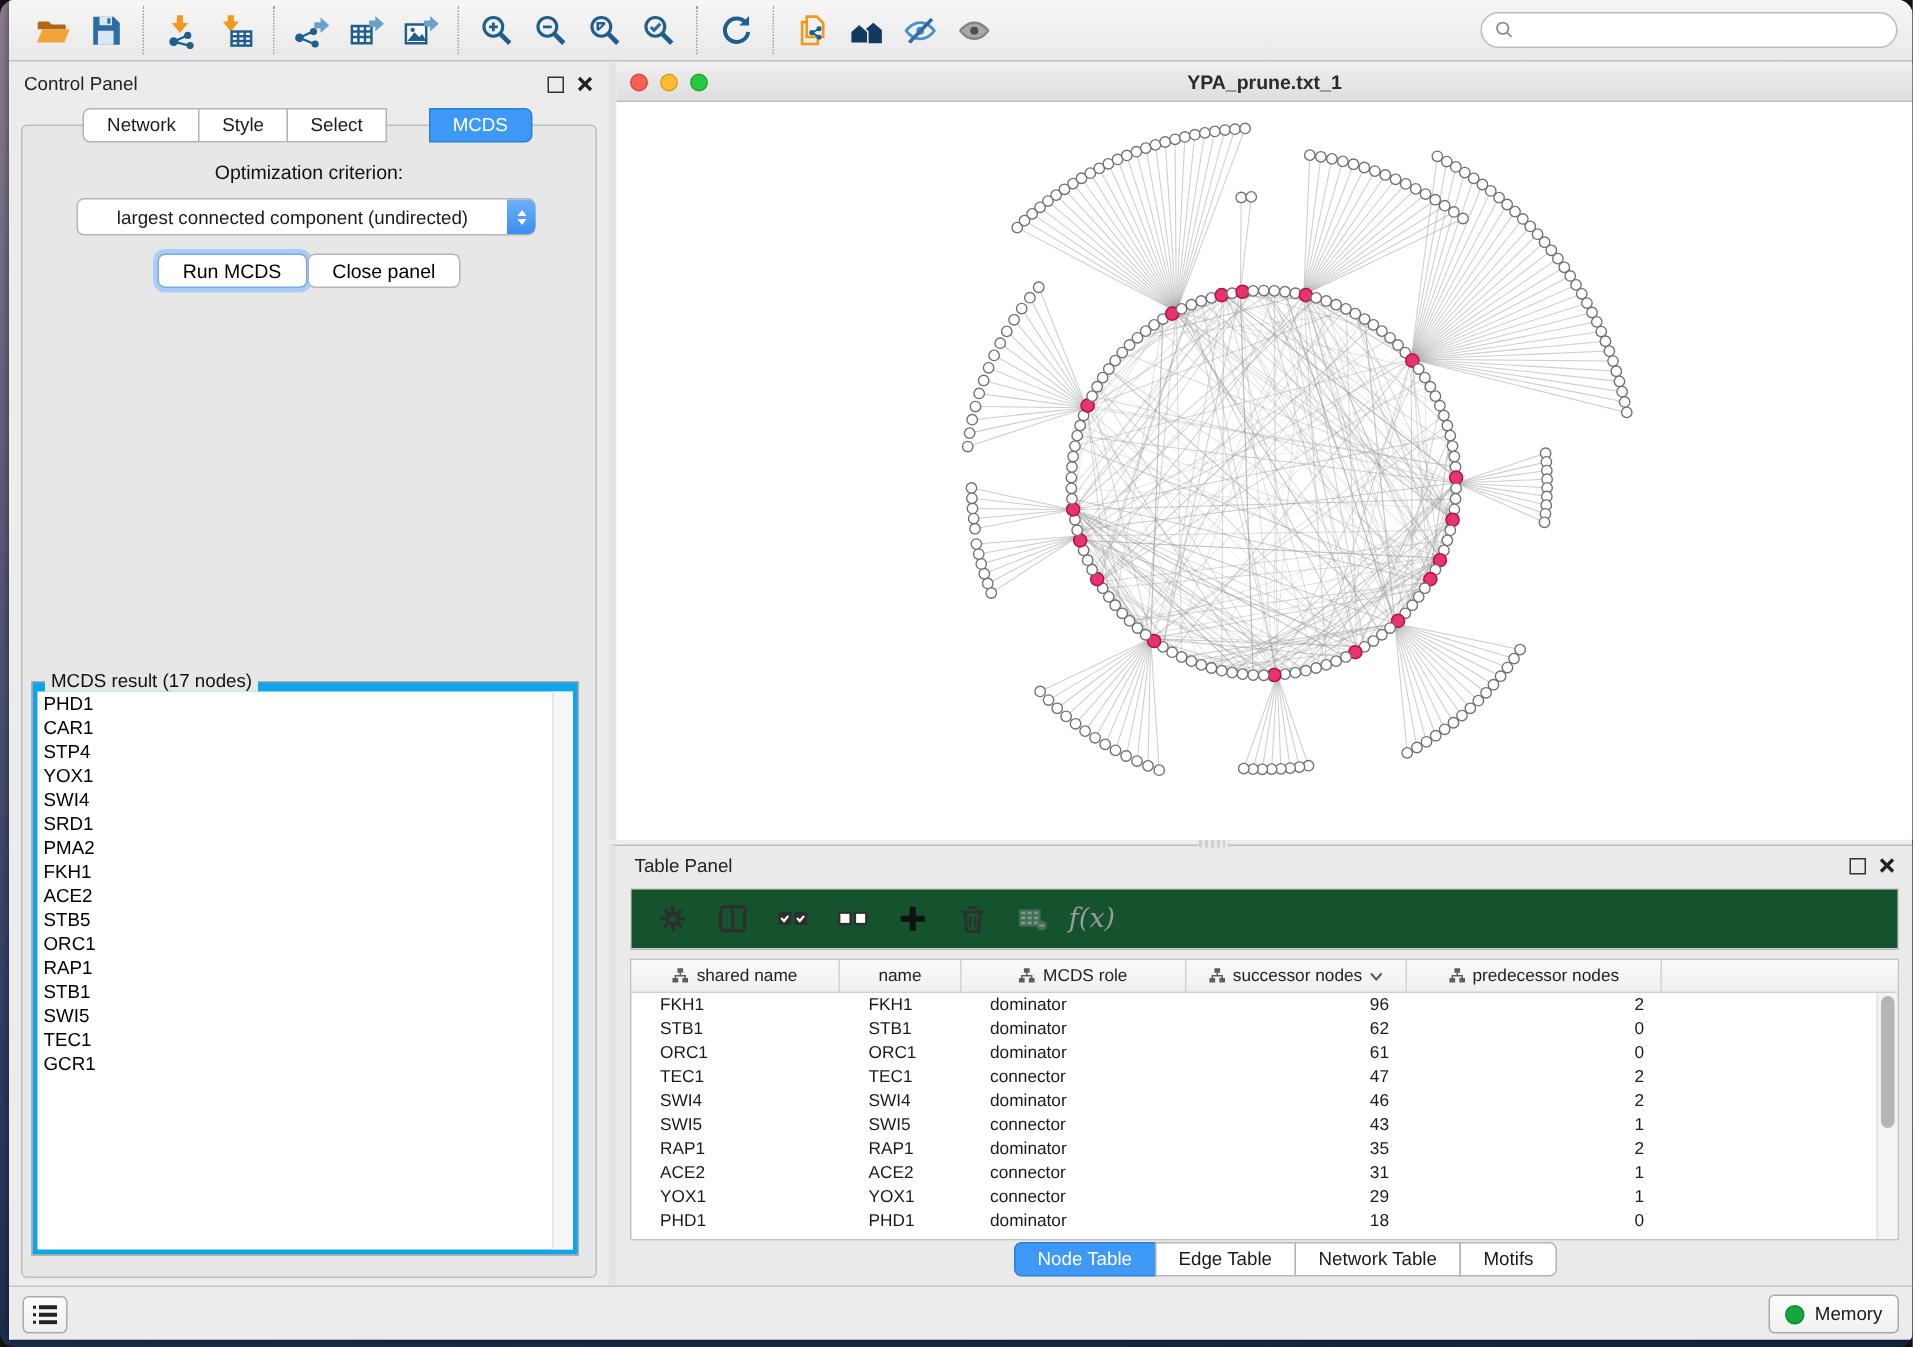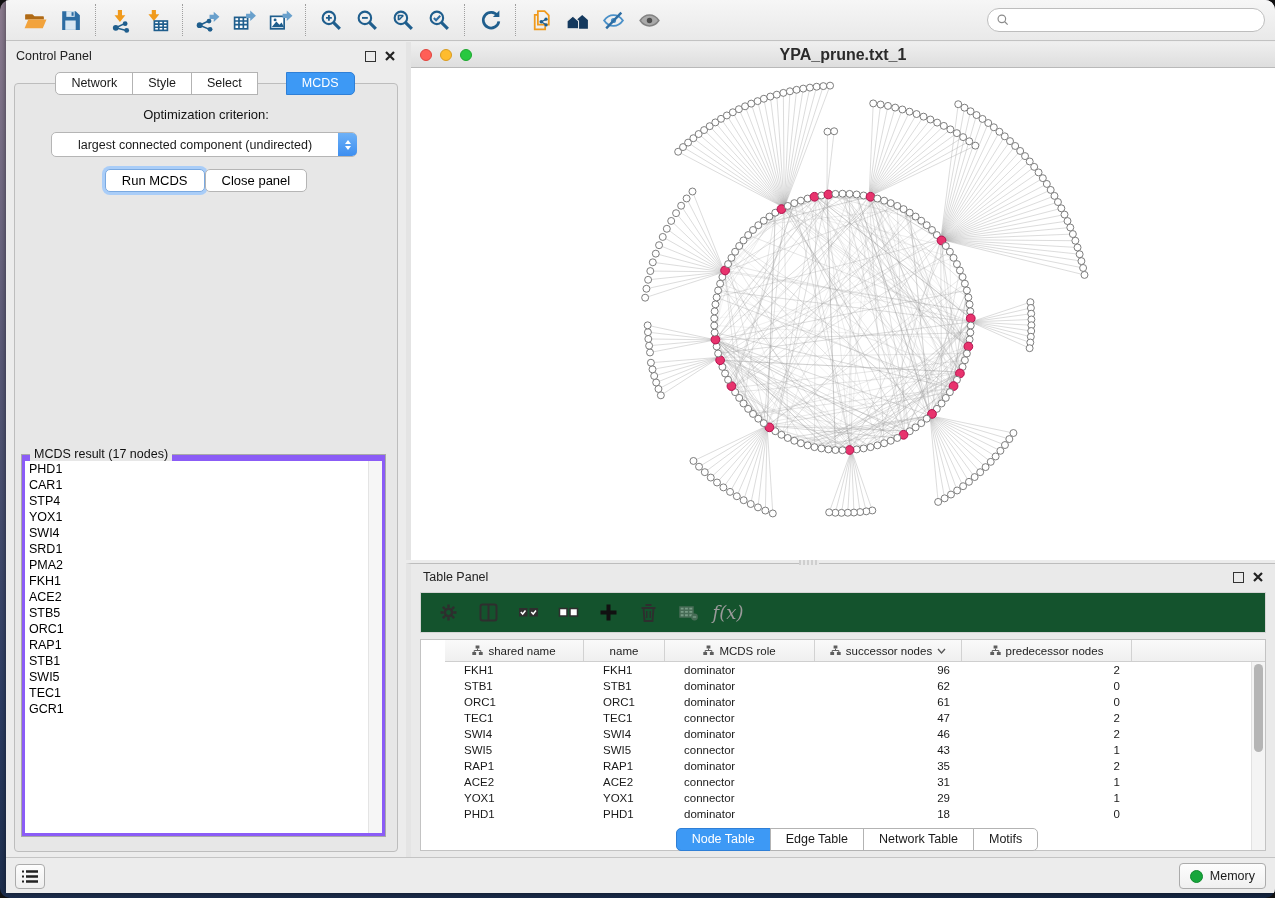--- a/index.html
+++ b/index.html
@@ -35,52 +35,52 @@
             display:flex;align-items:center;font-size:12.5px;}
   .dropdown .dd-text{flex:1;text-align:center;}
   .dd-stepper{width:19px;height:23px;margin:-1px -1px -1px 0;border-radius:0 5px 5px 0;background:linear-gradient(#6db1f7,#3d8ef0);
               display:flex;flex-direction:column;align-items:center;justify-content:center;gap:2px;}
   .dd-stepper i{border-left:3.5px solid transparent;border-right:3.5px solid transparent;display:block;}
   .dd-stepper .up{border-bottom:4px solid #fff;}
   .dd-stepper .dn{border-top:4px solid #fff;}
   .btn-row{position:absolute;left:0;right:0;top:85px;display:flex;justify-content:center;}
   .pbtn{height:23px;line-height:21px;padding:0 16px;background:#fff;border:1px solid #b5b5b5;border-radius:5px;font-size:13px;}
   .pbtn.focused{box-shadow:0 0 0 3px #a9cdf8;border-color:#7aa9e0;}
-  .groupbox{position:absolute;left:6px;right:11px;top:370px;bottom:14px;border:1px solid #a9a9a9;background:#8b5cf6;}
+  .groupbox{position:absolute;left:6px;right:11px;top:370px;bottom:14px;border:1px solid #a9a9a9;background:#0ea5e9;}
   .groupbox legend{position:absolute;left:8px;top:-8px;background:#e7e7e7;padding:0 4px;font-size:12.5px;color:#111;}
   .listbox{position:absolute;left:3px;right:3px;top:6px;bottom:3px;background:#fff;overflow:hidden;}
   .listbox .scrolltrack{position:absolute;right:0;top:0;bottom:0;width:13px;background:#f6f6f6;border-left:1px solid #e4e4e4;}
   .list-item{font-size:12.5px;line-height:16px;padding-left:4px;color:#000;}
 
   
   .net-win{position:absolute;left:400px;top:42px;right:0;height:518px;background:#fff;border-left:5px solid #e4e4e4;box-sizing:border-box;}
   .net-title{position:absolute;left:0;top:0;right:0;height:26px;background:linear-gradient(#efefef,#dedede);
              border-bottom:1px solid #b9b9b9;display:flex;align-items:center;padding:0 9px;box-sizing:border-box;}
   .lights{display:flex;gap:8px;}
   .light{width:12px;height:12px;border-radius:50%;}
   .light.r{background:#ff5f57;border:1px solid #e0443e;box-sizing:border-box;}
   .light.y{background:#febc2e;border:1px solid #d89c21;box-sizing:border-box;}
   .light.g{background:#28c840;border:1px solid #1da72f;box-sizing:border-box;}
-  .net-title .t{position:absolute;left:0;right:0;text-align:center;font-size:16px;font-weight:700;color:#2a2a2a;}
+  .net-title .t{position:absolute;left:0;right:0;text-align:center;font-size:13px;font-weight:700;color:#2a2a2a;}
   .net-canvas{position:absolute;left:0;top:26px;right:0;bottom:0;background:#fff;}
   .net-canvas svg{width:100%;height:100%;display:block;}
   .v-handle{position:absolute;left:400px;top:448px;width:5px;height:20px;background:repeating-linear-gradient(#cfcfcf 0 2px,#e9e9e9 2px 4px);}
 
   
   .table-panel{position:absolute;left:400px;top:563px;right:0;bottom:35px;background:#eaeaea;border-left:5px solid #e4e4e4;
                border-top:1px solid #bdbdbd;box-sizing:border-box;}
   .h-handle{position:absolute;left:388px;top:-4px;width:20px;height:5px;background:repeating-linear-gradient(90deg,#cfcfcf 0 2px,#e9e9e9 2px 4px);}
   .tp-header{position:absolute;left:0;top:0;right:0;height:26px;display:flex;align-items:center;padding:0 12px;box-sizing:border-box;}
   .tp-toolbar{position:absolute;left:9px;right:9px;top:28px;height:41px;background:#14532d;border:1px solid #d4d4d4;
               display:flex;align-items:center;gap:10px;padding:0 12px;box-sizing:border-box;}
   .tpbtn{width:30px;height:30px;display:flex;align-items:center;justify-content:center;}
   .tpbtn svg{width:21px;height:21px;}
   .tpbtn.disabled{opacity:.42;}
   .fx{font-family:"DejaVu Serif",serif;font-style:italic;font-size:18px;color:#9a9a9a;}
-  .tp-table{position:absolute;left:9px;right:9px;top:75px;height:212px;background:#fff;border:1px solid #c3c3c3;box-sizing:border-box;overflow:hidden;padding-left:24px;}
+  .tp-table{position:absolute;left:9px;right:9px;top:75px;height:188px;background:#fff;border:1px solid #c3c3c3;box-sizing:border-box;overflow:hidden;}
   .thead{display:flex;height:21px;background:linear-gradient(#fafafa,#efefef);border-bottom:1px solid #cfcfcf;}
   .thcell{display:flex;align-items:center;justify-content:center;gap:5px;font-size:11.5px;color:#222;
           border-right:1px solid #d2d2d2;box-sizing:border-box;height:21px;}
   .trow{display:flex;height:16px;}
   .tcell{font-size:11.5px;line-height:16px;box-sizing:border-box;white-space:nowrap;overflow:hidden;}
   .tcell.left{text-align:left;padding-left:19px;}
   .tcell.right{text-align:right;padding-right:12px;}
   .tbl-scroll{position:absolute;right:0;top:22px;bottom:0;width:13px;background:#f4f4f4;border-left:1px solid #e2e2e2;}
   .tbl-thumb{position:absolute;left:2px;right:2px;top:2px;height:88px;background:#b5b5b5;border-radius:5px;}
   .tp-tabs{position:absolute;left:0;right:0;bottom:7px;display:flex;justify-content:center;}

